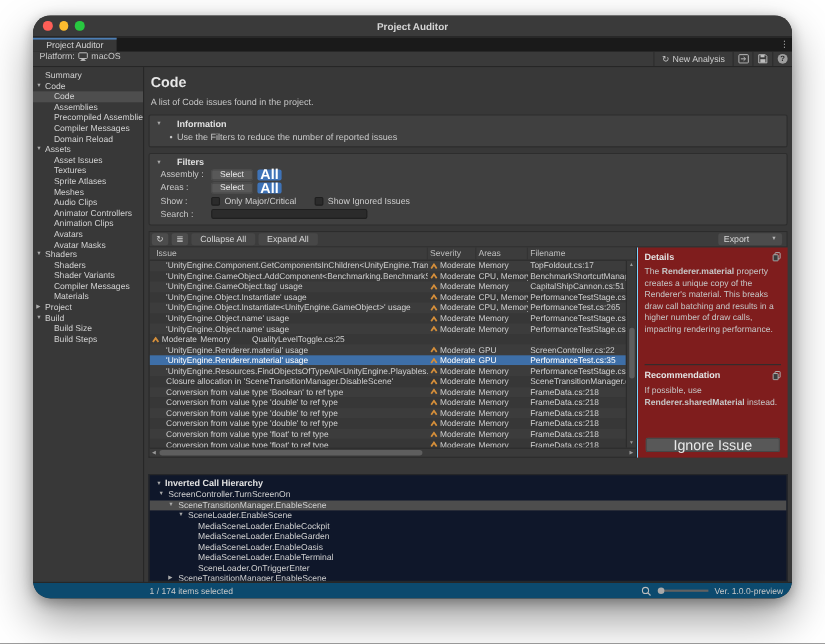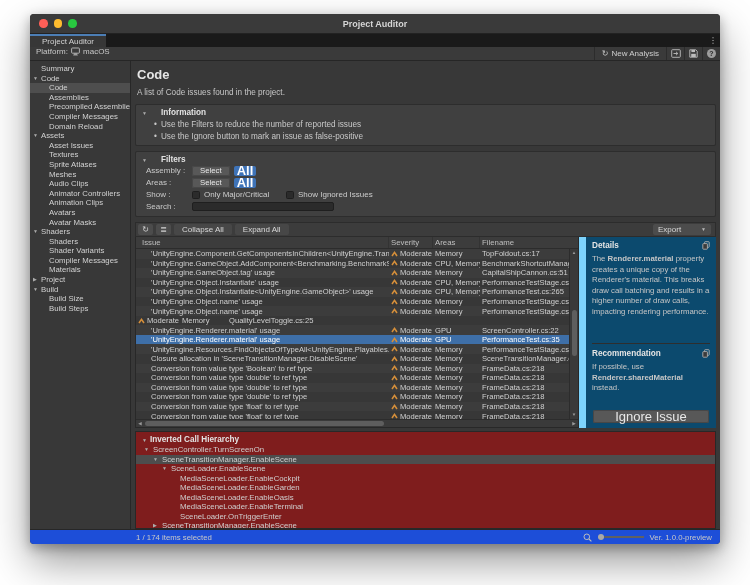--- a/index.html
+++ b/index.html
@@ -1,19 +1,19 @@
 <!DOCTYPE html>
 <html><head>
 <meta charset="utf-8">
 <style>
   html,body{margin:0;padding:0;}
   body{width:750px;height:585px;background:#fff;font-family:"Liberation Sans",sans-serif;overflow:hidden;position:relative;}
   *{box-sizing:border-box;}
 
-  .window{position:absolute;left:30px;top:14px;width:690px;height:530px;border-radius:4px;overflow:hidden;
+  .window{position:absolute;left:30px;top:14px;width:690px;height:530px;border-radius:16px;overflow:hidden;
     background:#383838;box-shadow:0 18px 40px rgba(0,0,0,.40),0 4px 12px rgba(0,0,0,.30);
     display:flex;flex-direction:column;font-size:8px;color:#CFCFCF;}
 
   
   .titlebar{height:20px;background:#3A3A3A;border-bottom:1px solid #222;display:flex;align-items:center;position:relative;flex:none;}
   .lights{display:flex;gap:6px;margin-left:9px;}
   .light{width:8.5px;height:8.5px;border-radius:50%;}
   .light.r{background:#FF5F57}.light.y{background:#FEBC2E}.light.g{background:#28C840}
   .win-title{position:absolute;left:0;right:0;text-align:center;font-weight:bold;font-size:9px;color:#D6D6D6;}
 
@@ -88,36 +88,36 @@
   .t-rows div.t-row.sel{background:var(--selrow);color:#fff;}
 
   .vscroll{position:absolute;right:0;top:12px;bottom:8px;width:9px;background:#3A3A3A;border-left:1px solid #2C2C2C;}
   .vs-arr{height:8px;text-align:center;font-size:4.5px;color:#9A9A9A;line-height:8px;}
   .vs-arr.dn{position:absolute;bottom:0;left:0;right:0;}
   .vs-thumb{position:absolute;left:1.5px;width:5.5px;top:36%;height:27%;background:#5E5E5E;border-radius:3px;}
   .hscroll{height:8px;flex:none;background:#3A3A3A;border-top:1px solid #2C2C2C;position:relative;}
   .hs-arr{position:absolute;top:0;width:8px;text-align:center;font-size:4.5px;color:#9A9A9A;line-height:8px;}
   .hs-thumb{position:absolute;left:9px;top:1.2px;height:5px;width:54%;background:#5E5E5E;border-radius:3px;}
 
-  .details{width:137px;flex:none;border-left:7px solid #7dd3fc;background:#0c4a6e;display:flex;flex-direction:column;padding:4px 6px 4px;font-size:7.8px;color:#C6C6C6;}
+  .details{width:137px;flex:none;border-left:1px solid #7dd3fc;background:#7f1d1d;display:flex;flex-direction:column;padding:4px 6px 4px;font-size:7.8px;color:#C6C6C6;}
   .d-hdr{display:flex;justify-content:space-between;align-items:center;font-weight:bold;font-size:8.2px;color:#E4E4E4;}
   .d-txt{margin-top:4px;line-height:10.5px;}
   .d-div{border-top:1px solid #2E2E2E;margin-top:26px;}
   .d-sec2{margin-top:5px;}
   .d-spacer{flex:1}
   .ignore-btn{height:13px;line-height:13px;font-size:13px;margin:0 1px 1px;}
 
-  .hierarchy{height:98px;flex:none;margin-top:3px;border:1px solid #282828;background:#7f1d1d;padding-top:2px;overflow:hidden;}
+  .hierarchy{height:98px;flex:none;margin-top:15px;border:1px solid #282828;background:#0f172a;padding-top:2px;overflow:hidden;}
   .h-hdr{display:flex;align-items:center;gap:3px;font-weight:bold;font-size:8.2px;color:#E2E2E2;padding-left:6px;height:11px;}
   .h-item{height:9.5px;line-height:9.5px;display:flex;align-items:center;white-space:nowrap;font-size:7.8px;color:#D0D0D0;
     padding-left:calc(8px + var(--d,0)*9px);}
   .h-item .arw{width:9px;flex:none;font-size:5px;color:#ABABAB;}
   .h-item.sel{background:#4D4D4D;}
 
-  .footer{height:15px;flex:none;background:#1d4ed8;border-top:1px solid #272727;display:flex;align-items:center;font-size:7.8px;color:#C8C8C8;padding:0 8px 0 106px;}
+  .footer{height:15px;flex:none;background:#0c4a6e;border-top:1px solid #272727;display:flex;align-items:center;font-size:7.8px;color:#C8C8C8;padding:0 8px 0 106px;}
   .ft-sp{flex:1}
   .slider{position:relative;width:46px;height:8px;margin:0 6px;}
   .sl-track{position:absolute;left:0;right:0;top:3.4px;height:1.4px;background:#616161;}
   .sl-handle{position:absolute;left:0;top:1px;width:6px;height:6px;border-radius:50%;background:#A9A9A9;}
   svg{display:block}
 </style>
 </head>
 <body>
 
 <div class="window" style="--accent:#3E73B8;--tabline:#4C7EB5;--selrow:#3E6FA8;">
@@ -308,21 +308,20 @@
     <div class="main">
       <div class="pg-title">Code</div>
       <div class="pg-sub">A list of Code issues found in the project.</div>
 
       <div class="panel info-panel">
         <div class="hdr">
           <span class="fold">▼</span>
           <span>Information</span>
         </div>
         <div class="bullet">Use the Filters to reduce the number of reported issues</div>
-        <div class="bullet">Use the Ignore button to mark an issue as false-positive</div>
       </div>
 
       <div class="panel filters-panel">
         <div class="hdr">
           <span class="fold">▼</span>
           <span>Filters</span>
         </div>
         <div class="f-row">
           <span class="f-lbl">Assembly :</span>
           <span class="btn sel-btn">Select</span>

